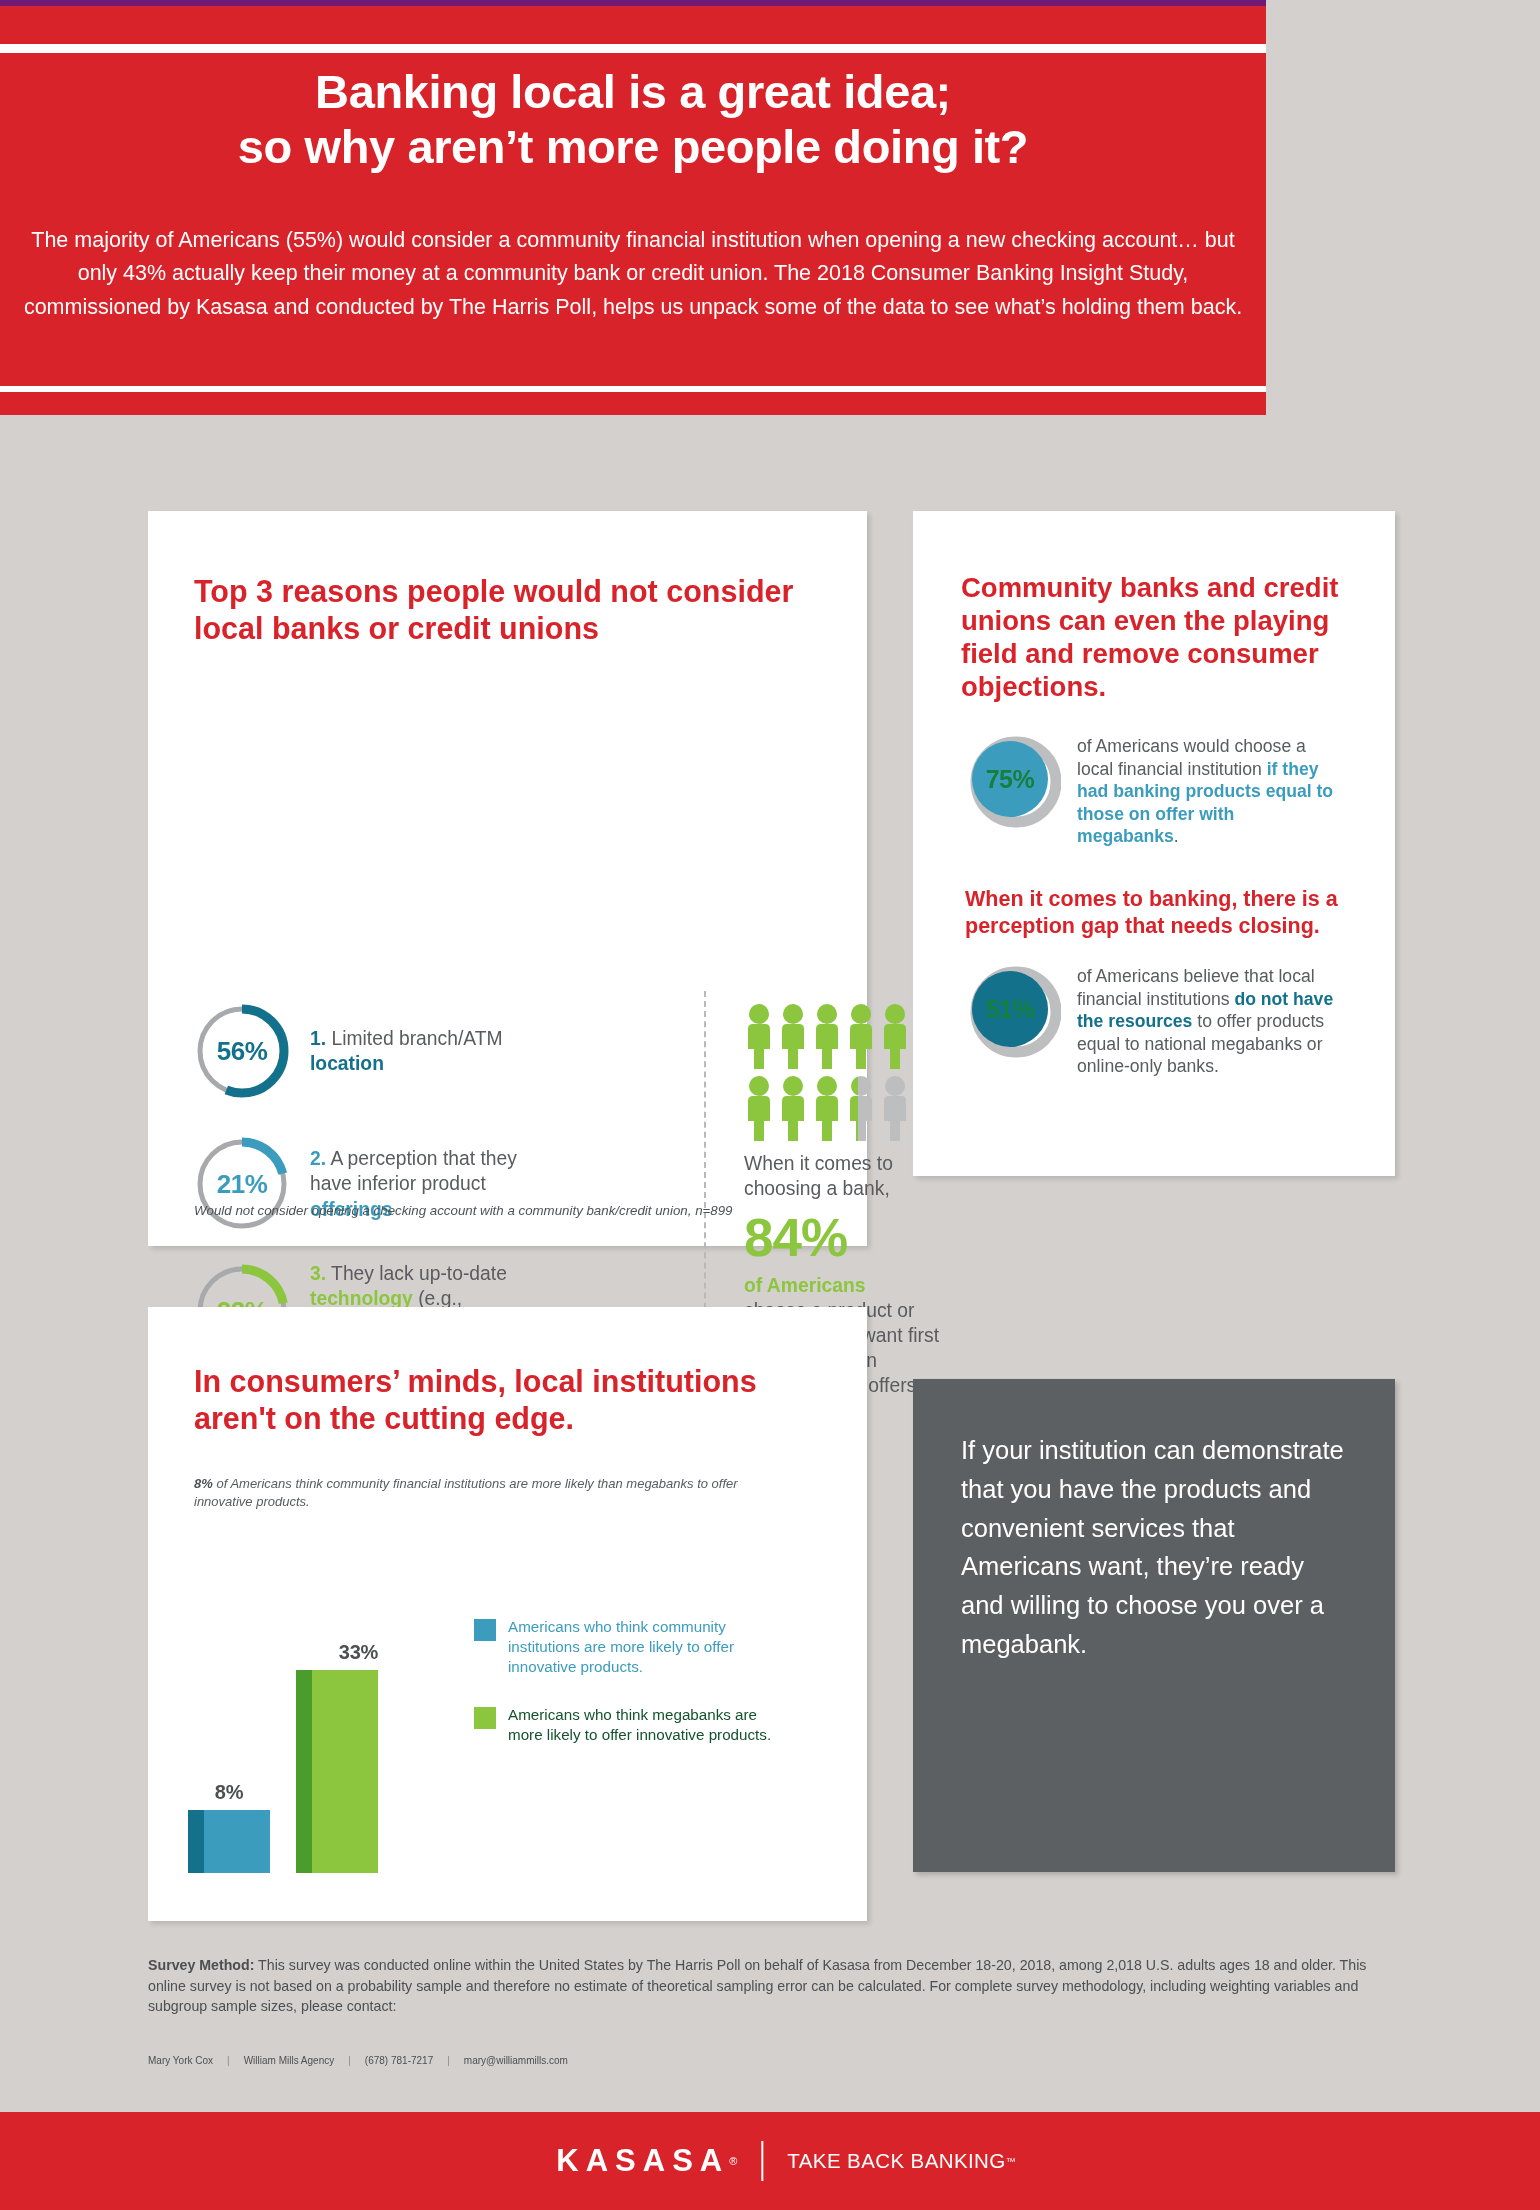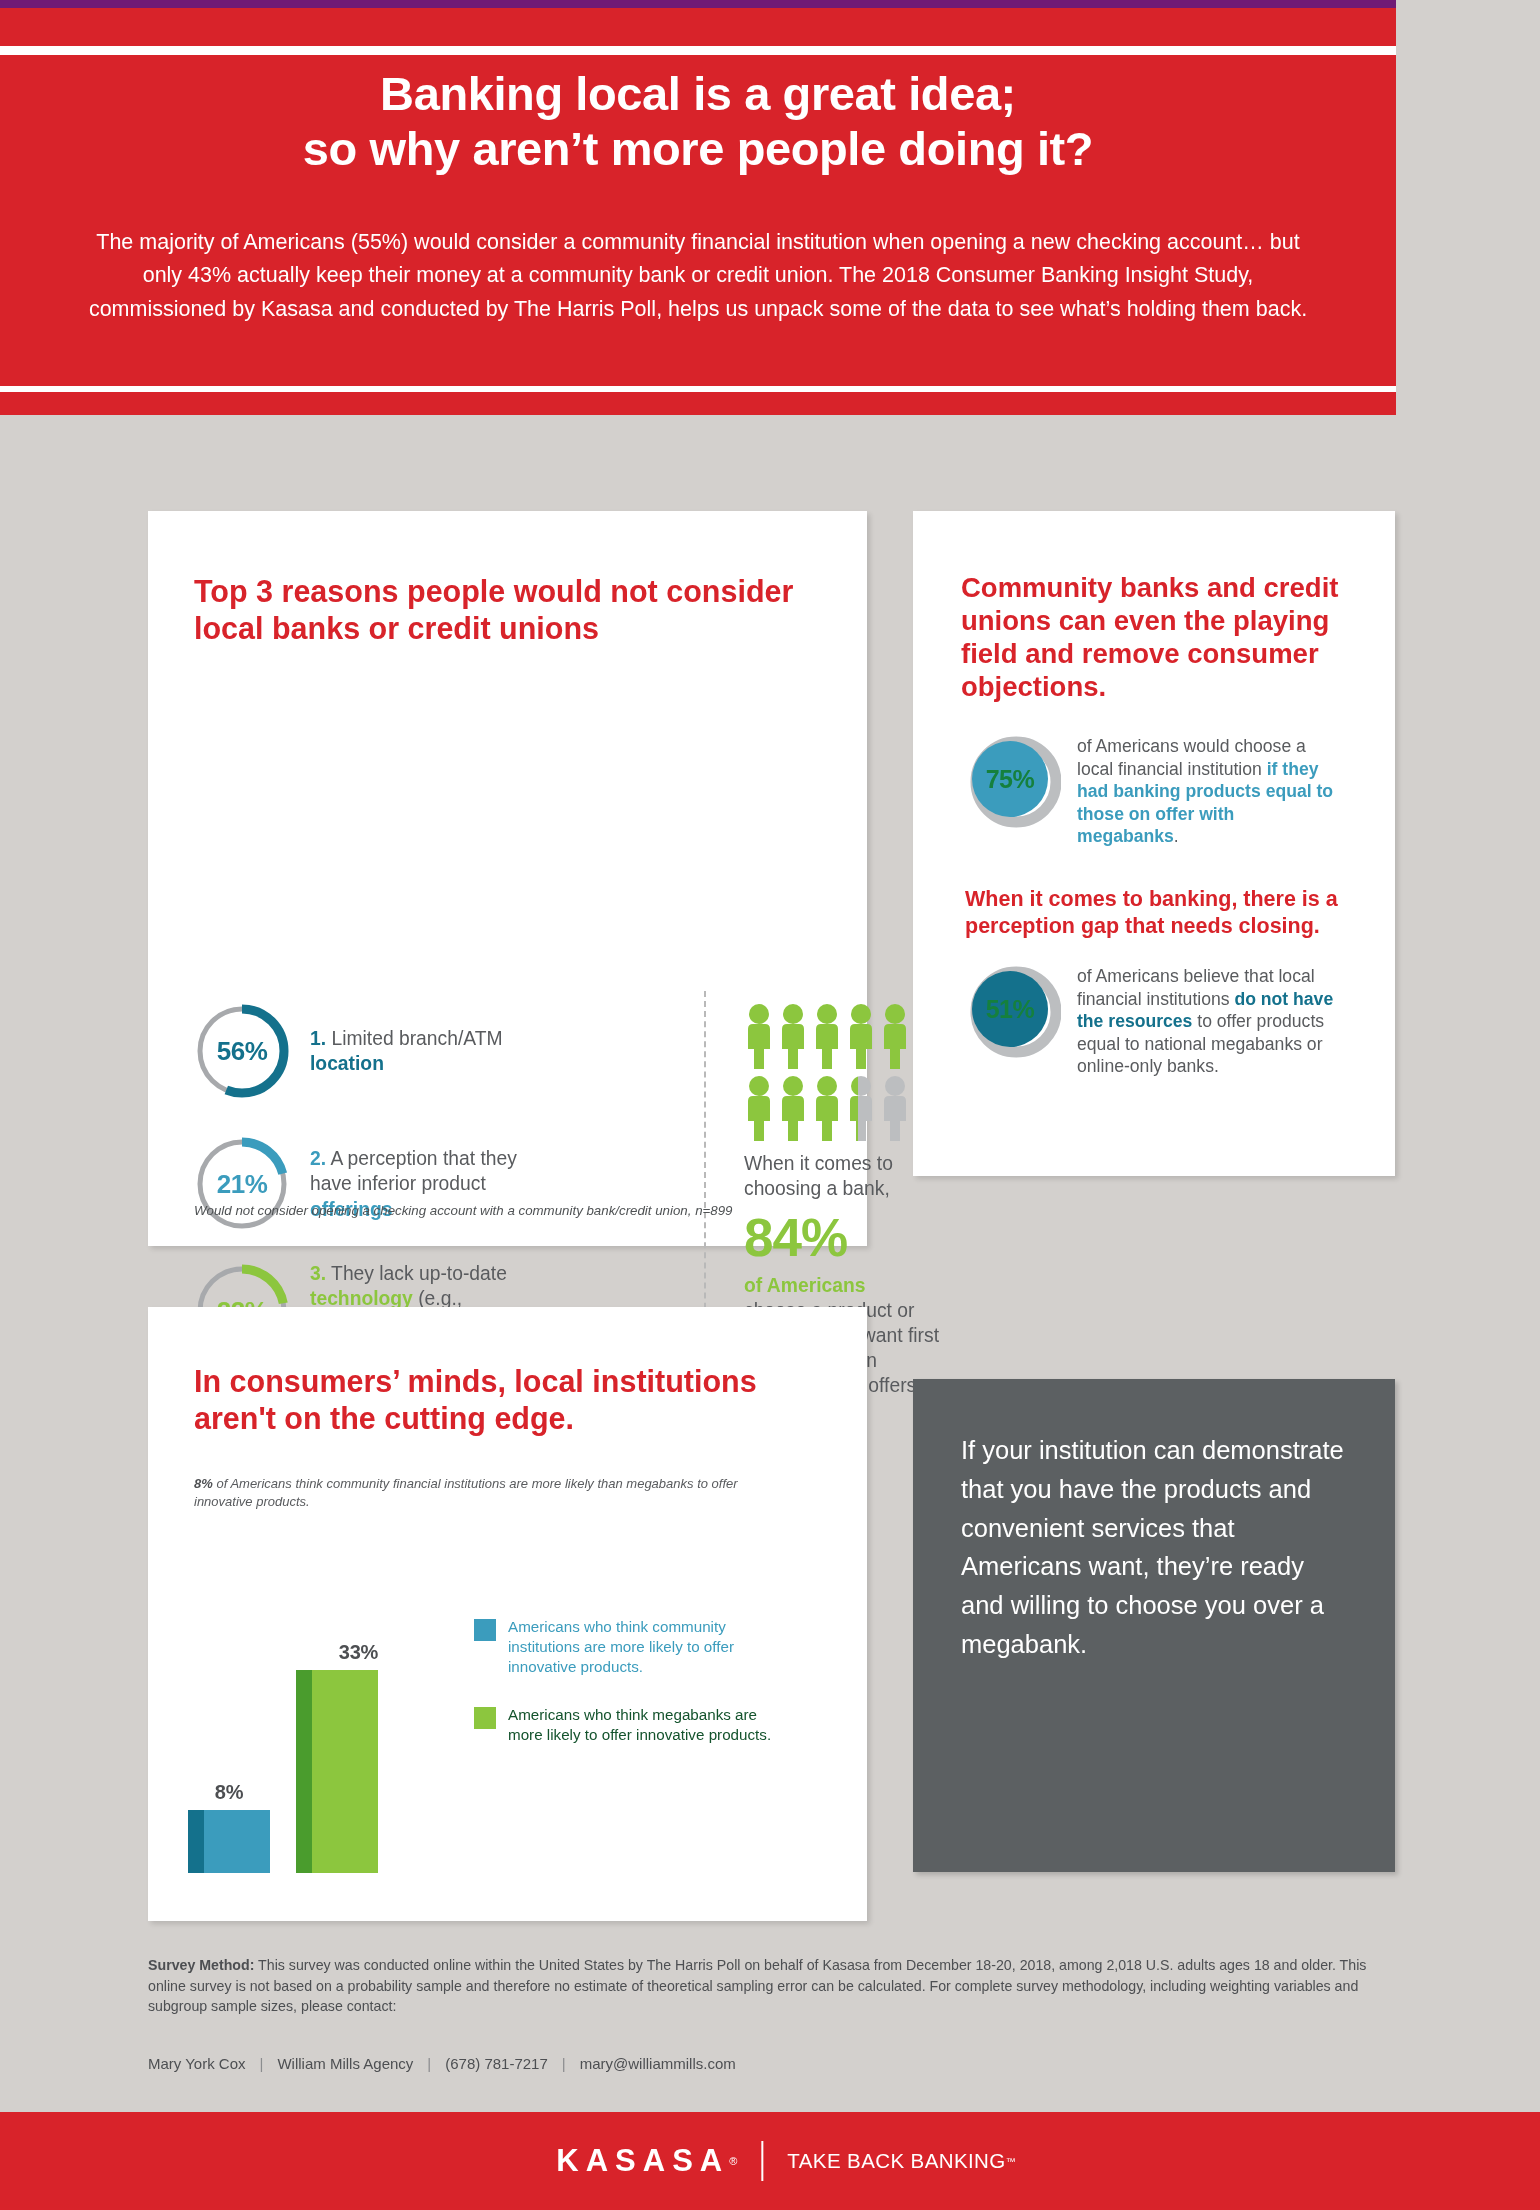--- a/index.html
+++ b/index.html
@@ -6,23 +6,23 @@
   html,body { width:1540px; height:2210px; }
   body {
     font-family:"Liberation Sans", sans-serif;
     background:#d3d0cd;
     position:relative;
     overflow:hidden;
   }
 
   
   .hero {
-    position:absolute; left:0; top:0; width:1396px; height:415px;
+    position:absolute; left:0; top:0; width:1266px; height:415px;
     background:#d8232a;
-    border-top:8px solid #701a75;
+    border-top:6px solid #701a75;
   }
   .hero .rule-top {
     position:absolute; left:0; top:38px; width:100%; height:9px; background:#ffffff;
   }
   .hero .rule-bot {
     position:absolute; left:0; bottom:23px; width:100%; height:6px; background:#ffffff;
   }
   .hero-title {
     position:absolute; left:0; top:58px; width:100%;
     text-align:center; color:#ffffff;
@@ -134,21 +134,21 @@
   }
 
   
   .survey {
     position:absolute; left:148px; top:1955px; width:1250px;
     font-size:14.2px; line-height:1.45; color:#4d4f52;
   }
   .survey b { font-weight:bold; }
   .contacts {
     position:absolute; left:148px; top:2055px; width:1250px;
-    font-size:15px; color:#4d4f52;
+    font-size:10px; color:#4d4f52;
   }
   .contacts .sep { color:#8b8d8f; padding:0 14px; }
 
   
   .footbar {
     position:absolute; left:0; bottom:0; width:1540px; height:98px;
     background:#d8232a;
   }
   .brand {
     position:absolute; left:50%; top:50%; transform:translate(-50%,-50%);

